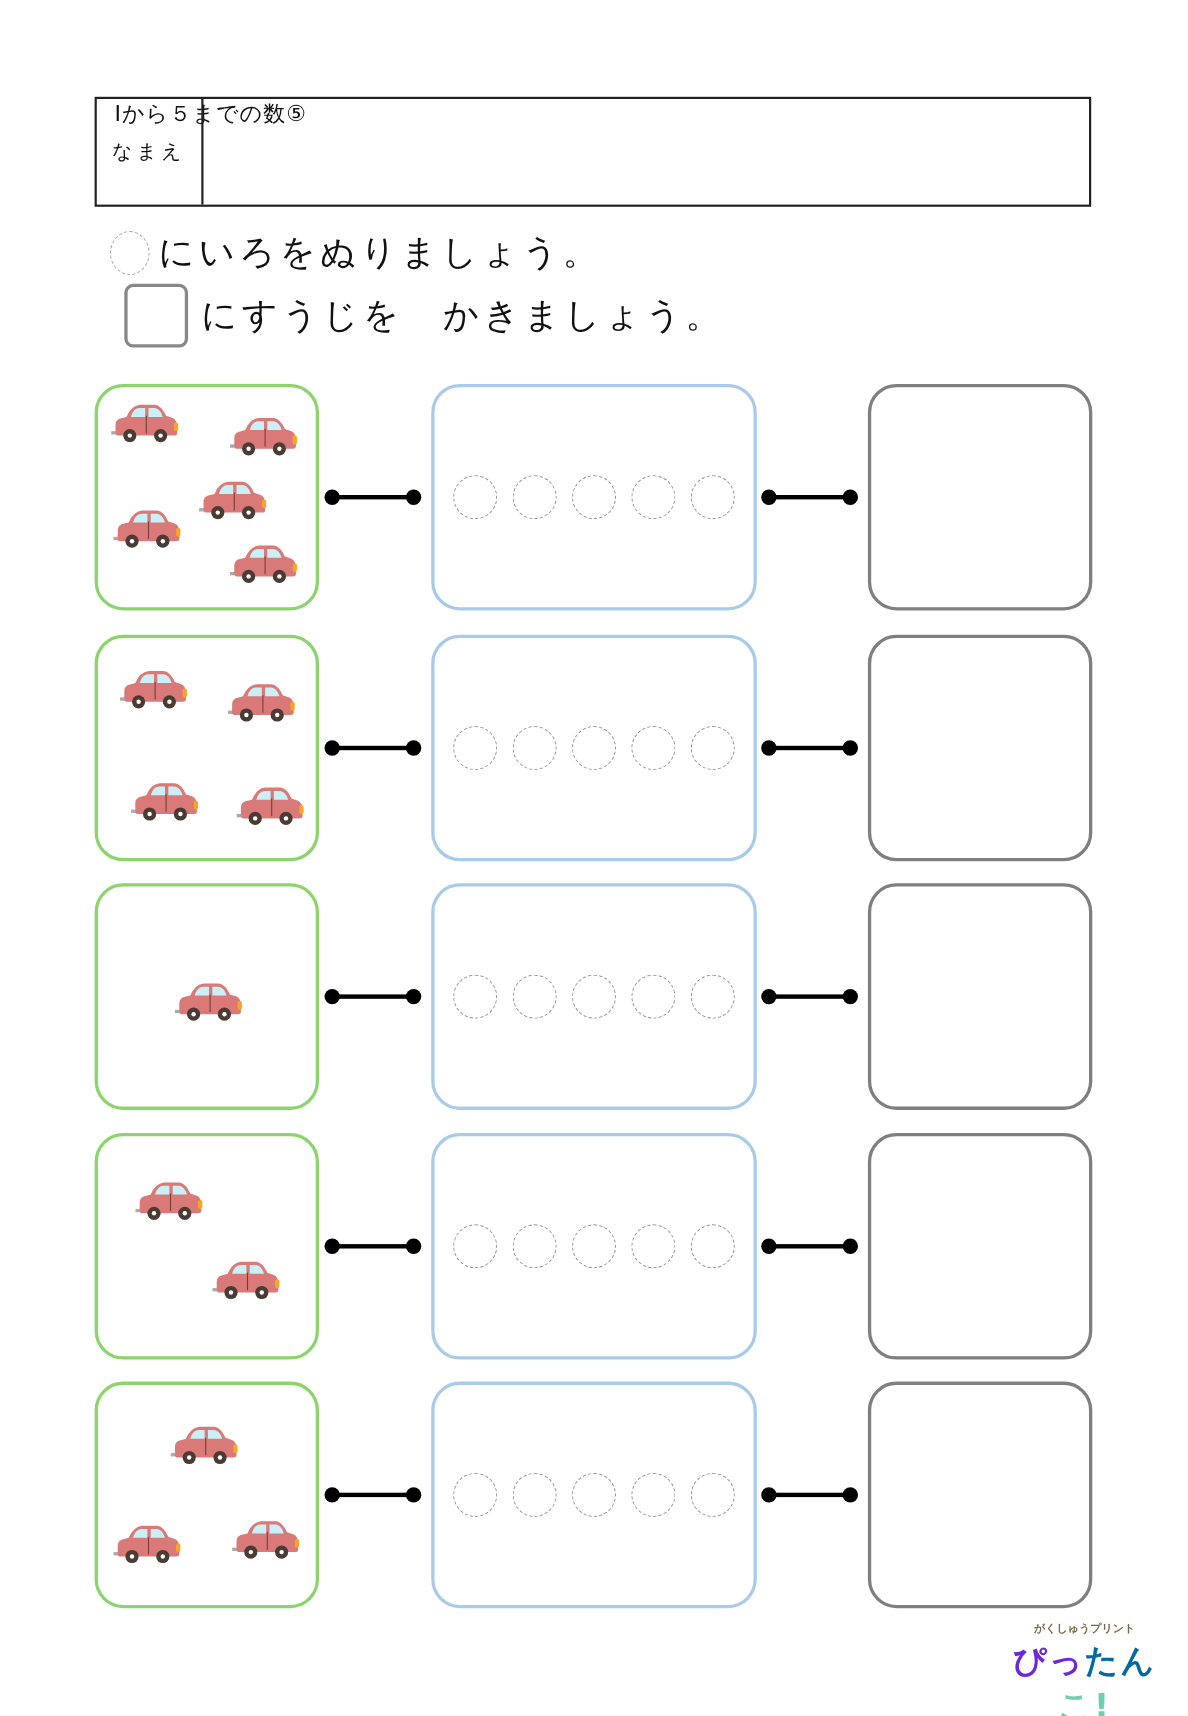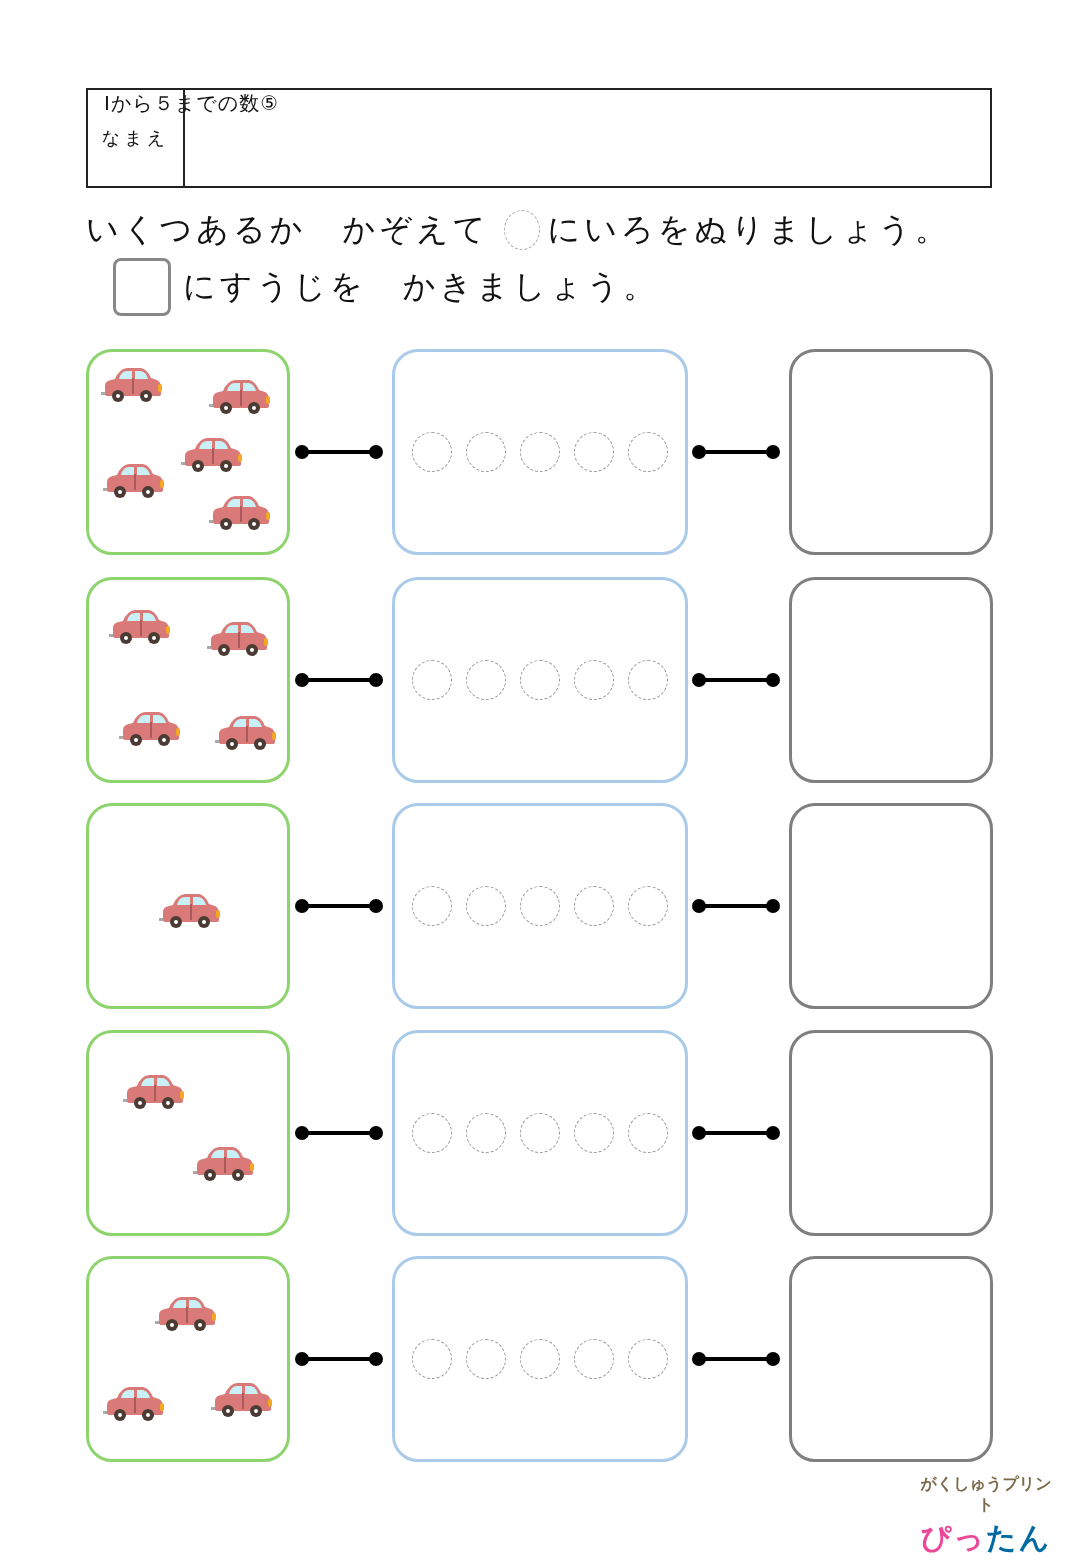--- a/index.html
+++ b/index.html
@@ -20,36 +20,35 @@
   .pic-box { position: absolute; left: 86px; top: 0; width: 204px; height: 206px; border: 3px solid #8dd46e; border-radius: 26px; box-sizing: border-box; }
   .dots-box { position: absolute; left: 392px; top: 0; width: 296px; height: 206px; border: 3px solid #a9cbe9; border-radius: 26px; box-sizing: border-box; display: flex; align-items: center; justify-content: center; gap: 14px; }
   .dot { width: 40px; height: 40px; border: 1px dashed #999; border-radius: 50%; box-sizing: border-box; }
   .ans-box { position: absolute; left: 789px; top: 0; width: 204px; height: 206px; border: 3px solid #7f7f7f; border-radius: 26px; box-sizing: border-box; }
   .conn { position: absolute; top: 96px; height: 14px; width: 88px; }
   .conn .line { position: absolute; left: 6px; right: 6px; top: 5px; height: 4px; background: #000; }
   .conn .end { position: absolute; top: 0; width: 14px; height: 14px; border-radius: 50%; background: #000; }
   .conn .end.l { left: 0; } .conn .end.r { right: 0; }
   .car { position: absolute; width: 62px; height: 42px; }
   .logo { position: absolute; left: 916px; top: 1474px; width: 140px; }
-  .logo-top { font-size: 16px; font-weight: bold; color: #7a6a48; letter-spacing: 0px; text-align: center; }
+  .logo-top { font-size: 10px; font-weight: bold; color: #7a6a48; letter-spacing: 0px; text-align: center; }
   .logo-main { font-size: 30px; font-weight: bold; letter-spacing: 2px; text-align: center; margin-top: 2px; }
-  .lm1 { color: #ec4899; } .lm2 { color: #0369a1; } .lm3 { color: #6fcfb0; }
+  .lm1 { color: #6d28d9; } .lm2 { color: #0369a1; } .lm3 { color: #6fcfb0; }
 </style>
 </head>
 <body>
 
 <div class="title">Iから５までの数⑤</div>
 
 <div class="name-box">
   <div class="name-label">なまえ</div>
   <div class="name-field"></div>
 </div>
 
 <div class="instr1">
-  <span>いくつあるか　かぞえて</span>
   <span class="instr-circle"></span>
   <span>にいろをぬりましょう。</span>
 </div>
 
 <div class="instr2">
   <span class="instr-square"></span>
   <span>にすうじを　かきましょう。</span>
 </div>
 
 <svg width="0" height="0" style="position:absolute">

